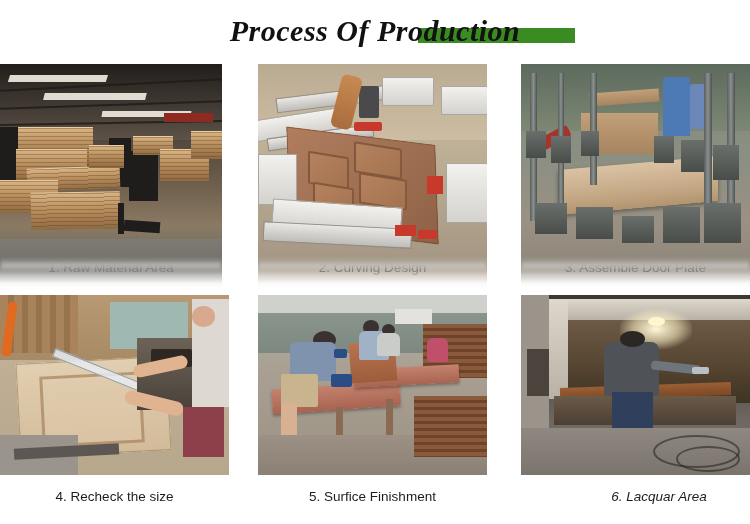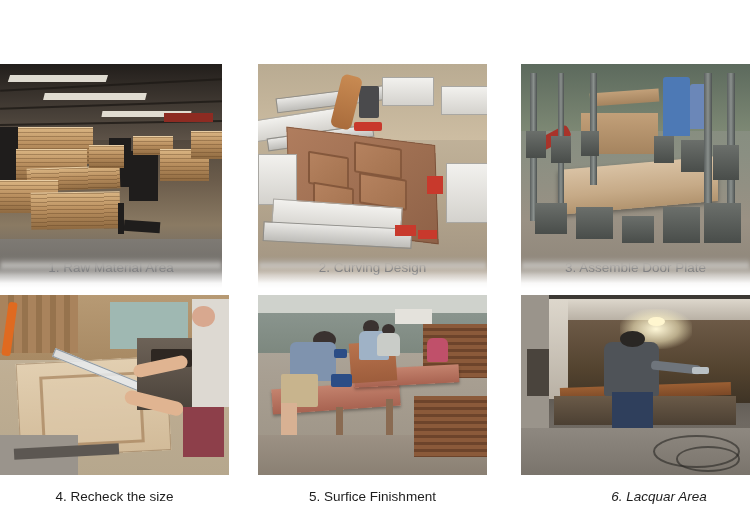--- a/index.html
+++ b/index.html
@@ -152,20 +152,26 @@
   .w6 .table{position:absolute;background:linear-gradient(to bottom,#6a5a48,#4c4033);}
   .w6 .floor{position:absolute;left:0;bottom:0;width:100%;height:26%;
     background:linear-gradient(to bottom,#8e8880,#7a746c);}
   .w6 .hose{position:absolute;border:2px solid rgba(40,38,35,.6);border-radius:50%;}
 </style>
 </head>
 <body>
 
 <div id="page">
 
+  <div class="title-wrap">
+    <div class="title-inner">
+      <span class="title-bar"></span>
+      <span class="title-text">Process Of Production</span>
+    </div>
+  </div>
 
   <div class="grid">
 
     <div class="cell" style="left:0px;top:8px;width:222px;height:224px;">
       <div class="photo">
         <div class="scene w1">
           <div class="roof"></div>
           <div class="sklight" style="left:4%;top:5%;width:44%;height:3%;transform:skewX(-18deg);"></div>
           <div class="sklight" style="left:20%;top:13%;width:46%;height:3%;transform:skewX(-14deg);"></div>
           <div class="sklight" style="left:46%;top:21%;width:40%;height:2.5%;transform:skewX(-10deg);"></div>

